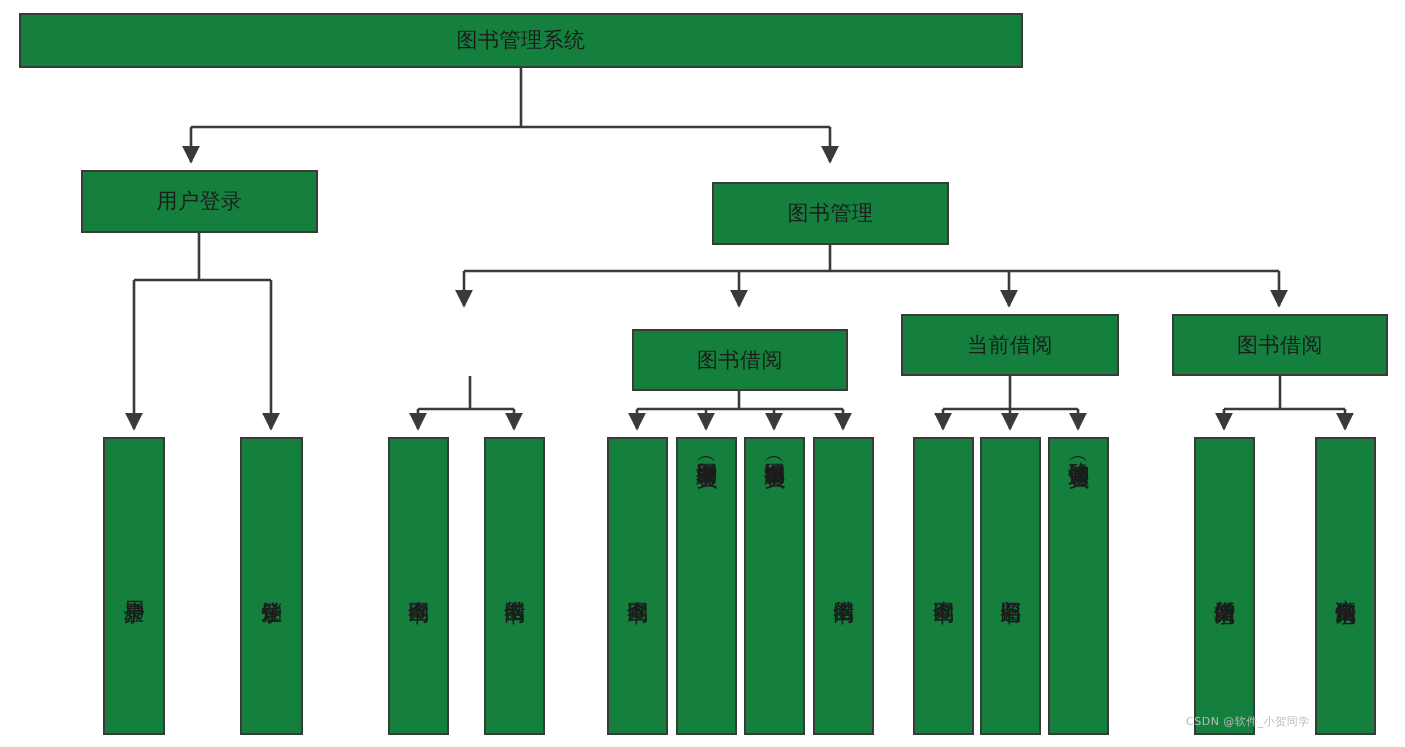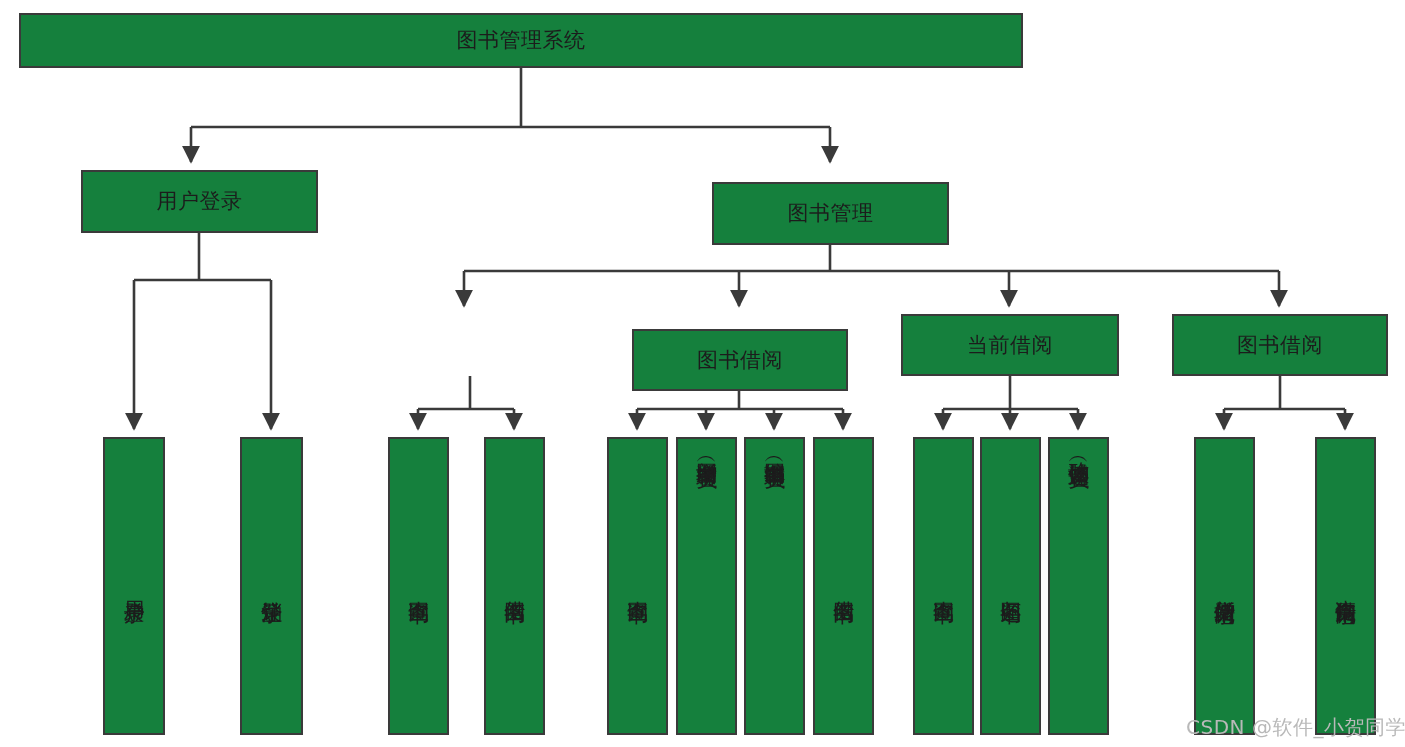--- a/index.html
+++ b/index.html
@@ -58,21 +58,21 @@
     letter-spacing: 1px;
   }
   .node.v.mid {
     align-items: center;
     padding-top: 0;
   }
   .watermark {
     position: absolute;
     left: 1186px;
     top: 714px;
-    font-size: 20px;
+    font-size: 11px;
     color: #b9b9b9;
     letter-spacing: 0.5px;
     white-space: nowrap;
     user-select: none;
   }
 </style>
 </head>
 <body>
 
 <div id="diagram-root">

